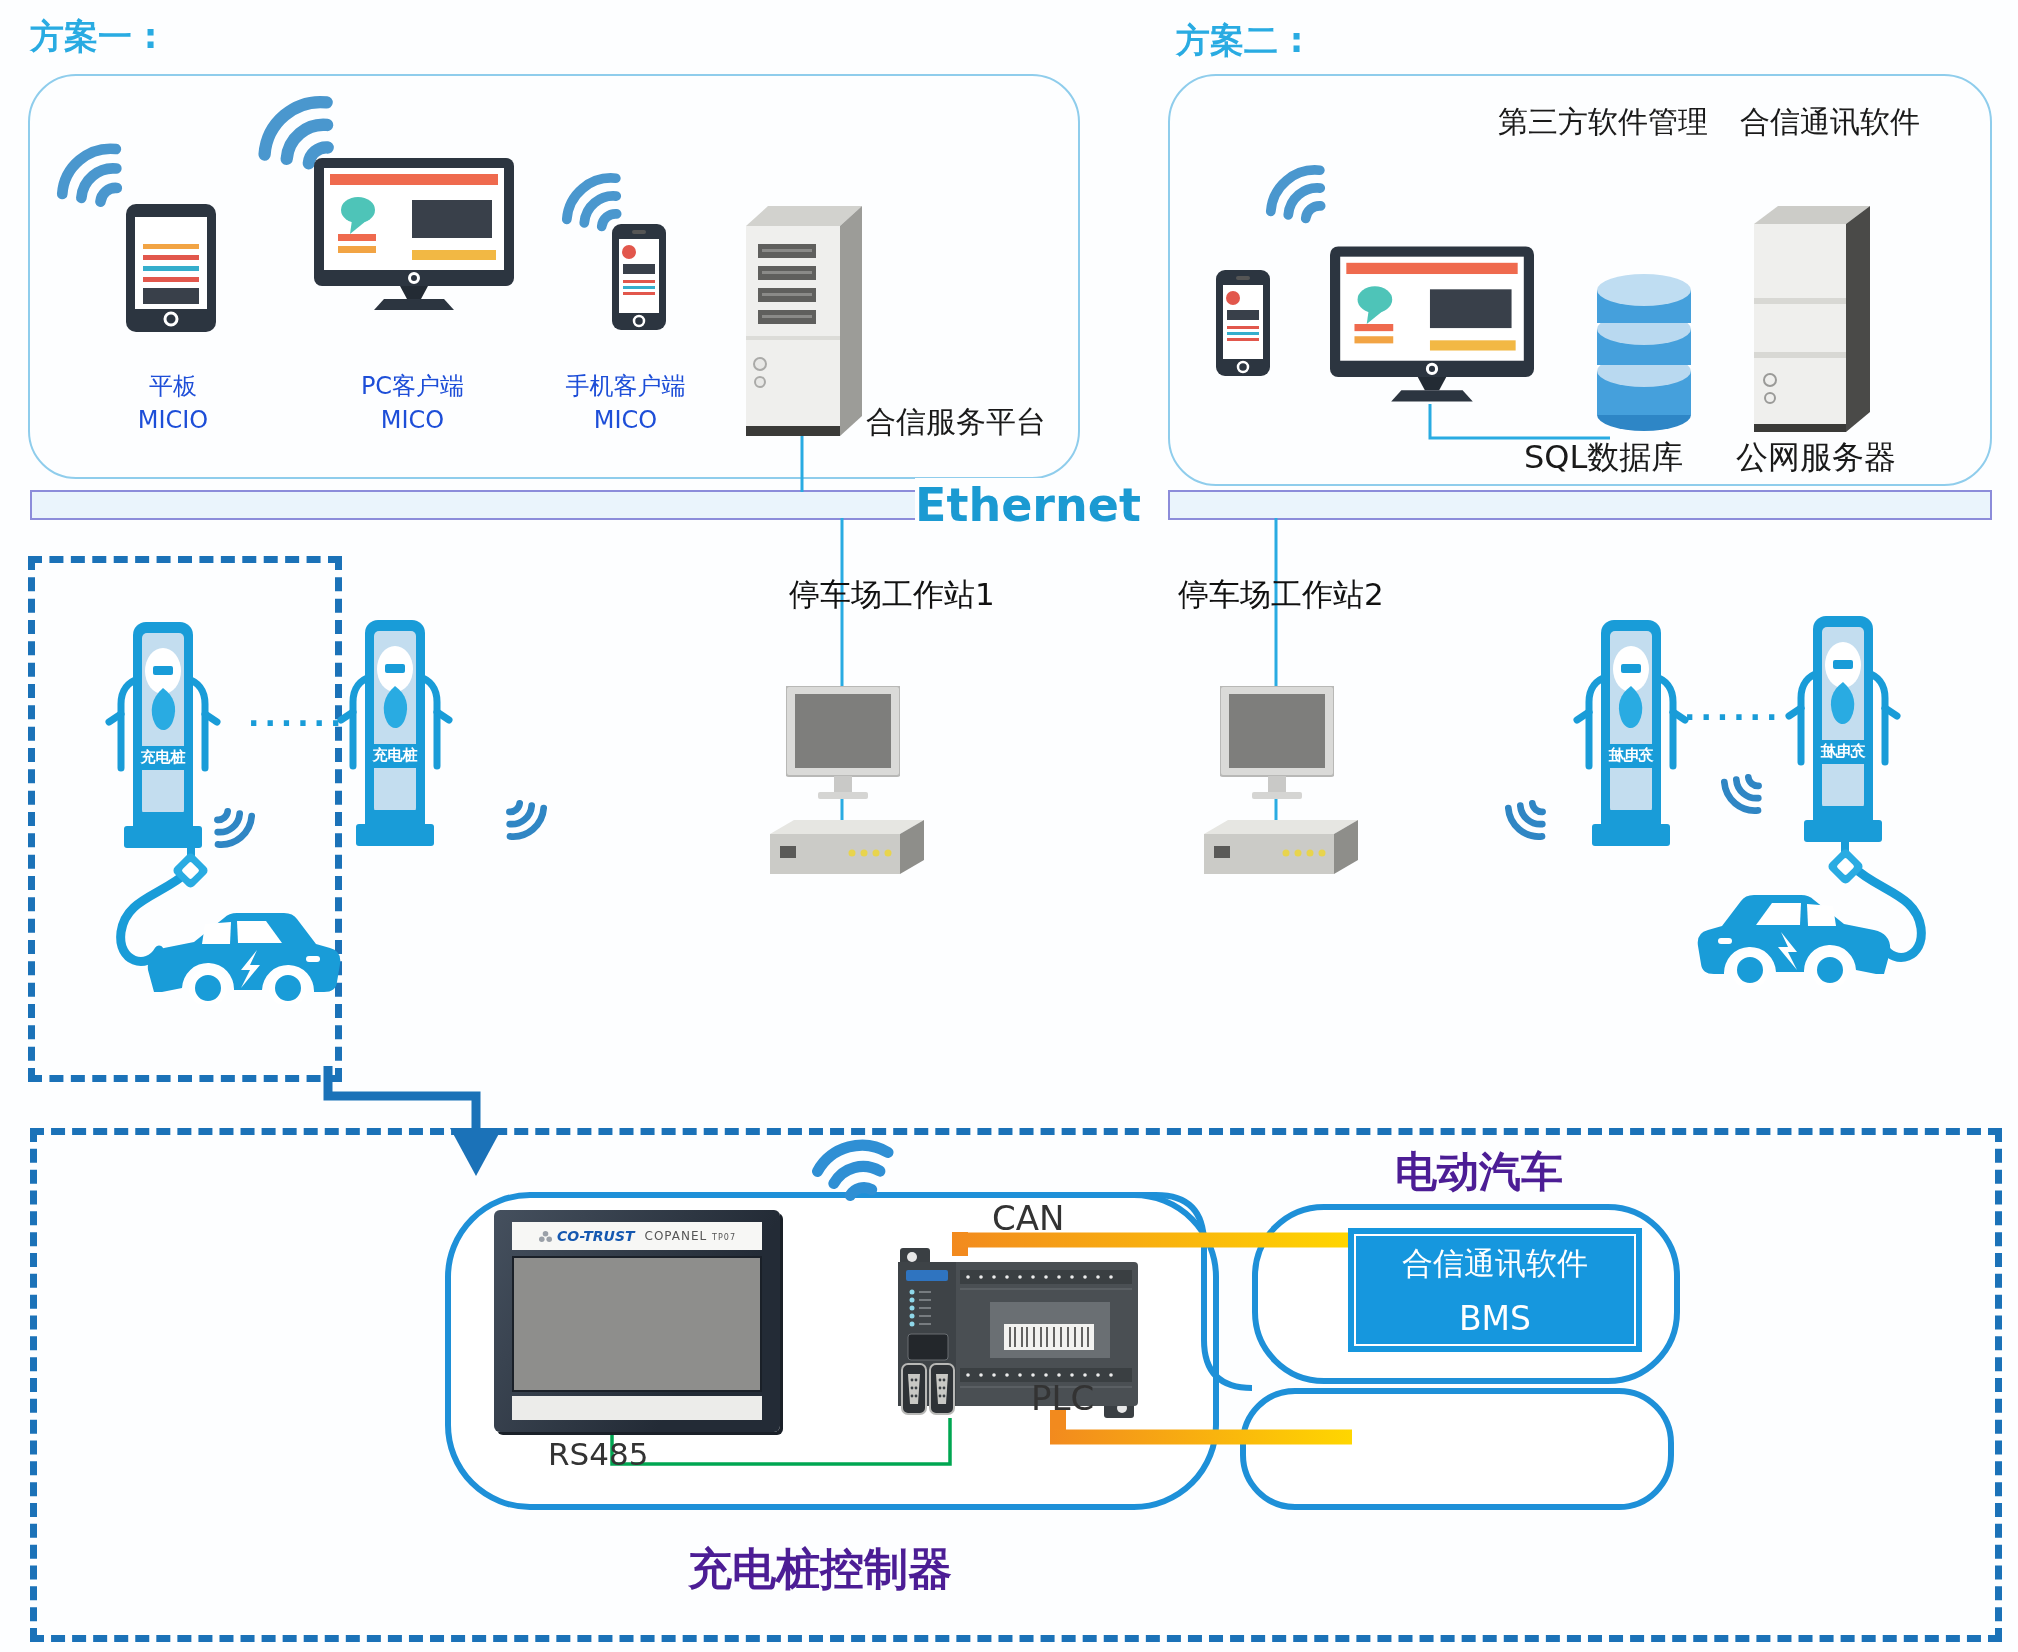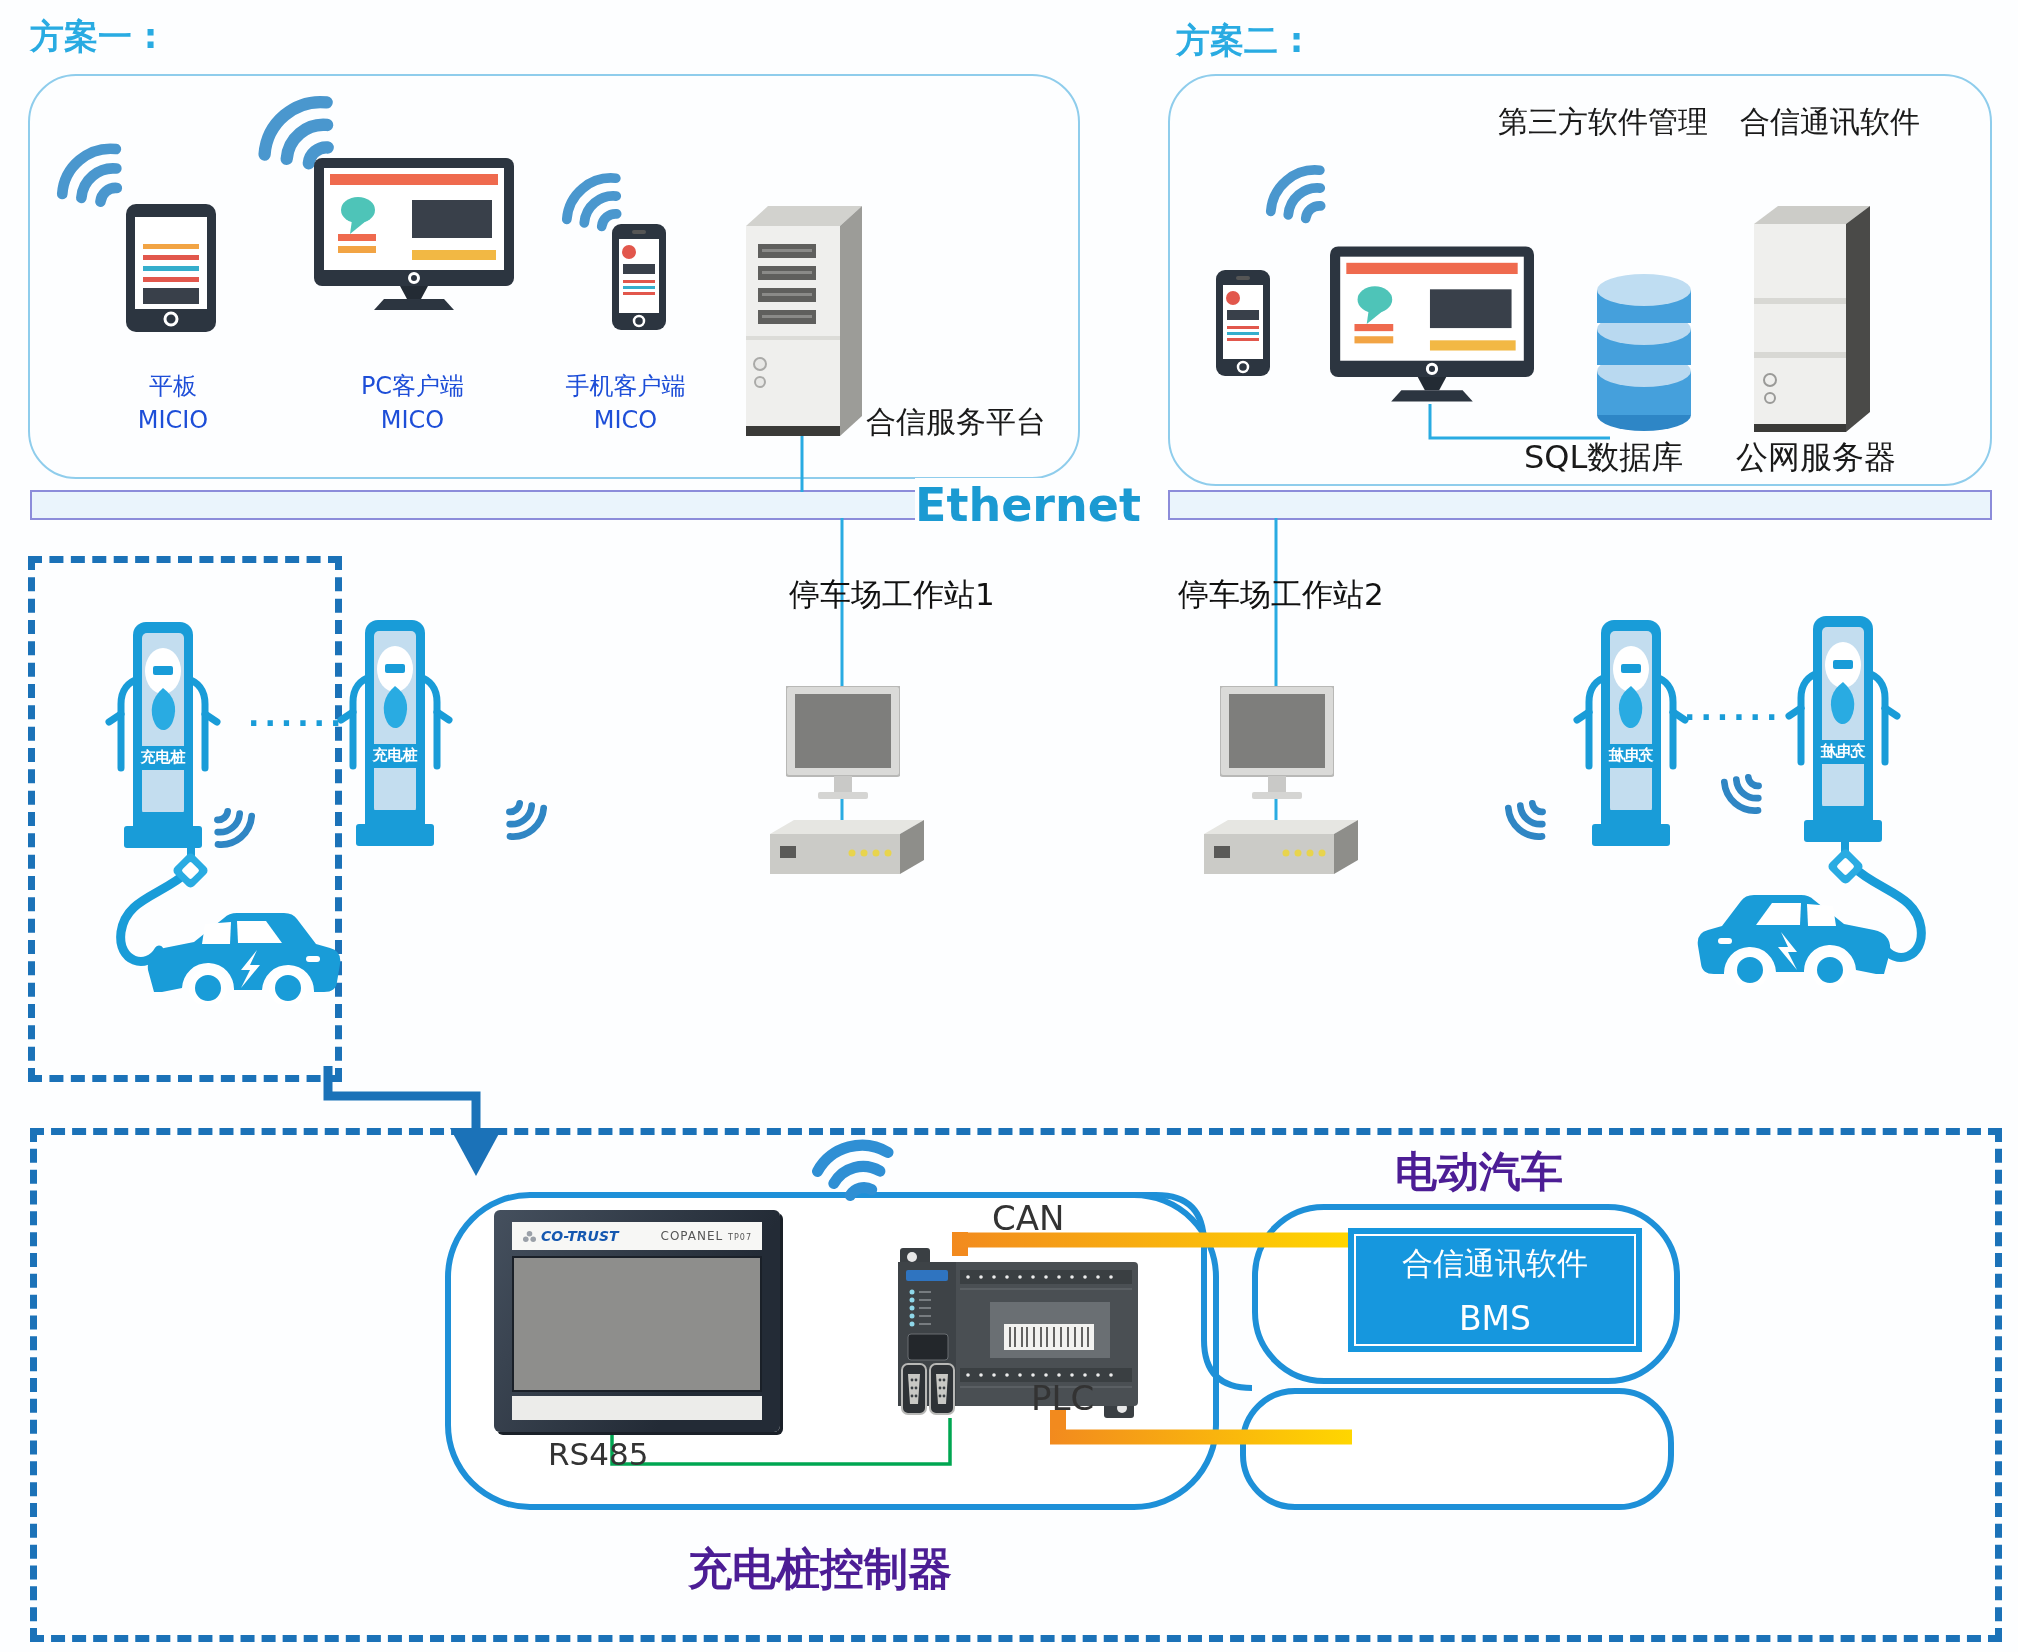--- a/index.html
+++ b/index.html
@@ -18,21 +18,21 @@
   .fillbox{background:#1697DE;position:absolute;}
   .fillbox .inner{position:absolute;left:6px;top:6px;right:6px;bottom:6px;border:2px solid #FFFFFF;
      display:flex;flex-direction:column;align-items:center;justify-content:center;color:#fff;}
   .bigblue{font-weight:bold;color:#4c1d95;}
   .dots{color:#199CD8;font-size:30px;font-weight:bold;letter-spacing:5px;white-space:nowrap;}
   .mirror{transform:scaleX(-1);}
   .pilelabel{position:absolute;width:118px;text-align:center;color:#fff;font-size:15px;font-weight:bold;}
   .wslabel{font-size:31px;color:#111;}
   .smalllabel{font-size:34px;color:#333;}
   .hmi-frame{position:absolute;border-radius:6px;background:linear-gradient(120deg,#45505E 0%,#232B36 70%);box-shadow:3px 3px 0 #1A2028;}
-  .hmi-top{position:absolute;background:#F7F7F5;display:flex;align-items:center;justify-content:space-between;padding:0 10px;box-sizing:border-box;}
+  .hmi-top{position:absolute;background:#F7F7F5;display:flex;align-items:center;justify-content:space-between;padding:0 26px;box-sizing:border-box;}
   .hmi-brand{font-size:14px;font-weight:bold;font-style:italic;color:#1558B0;display:flex;align-items:center;gap:4px;}
   .hmi-model{font-size:12px;color:#555;letter-spacing:1px;}
   .hmi-model small{font-size:8px;}
   .hmi-screen{position:absolute;background:#8E8E8C;border:2px solid #1A2028;}
   .hmi-bottom{position:absolute;background:#ECECEA;}
   svg{display:block;}
 </style>
 </head>
 <body>
 

